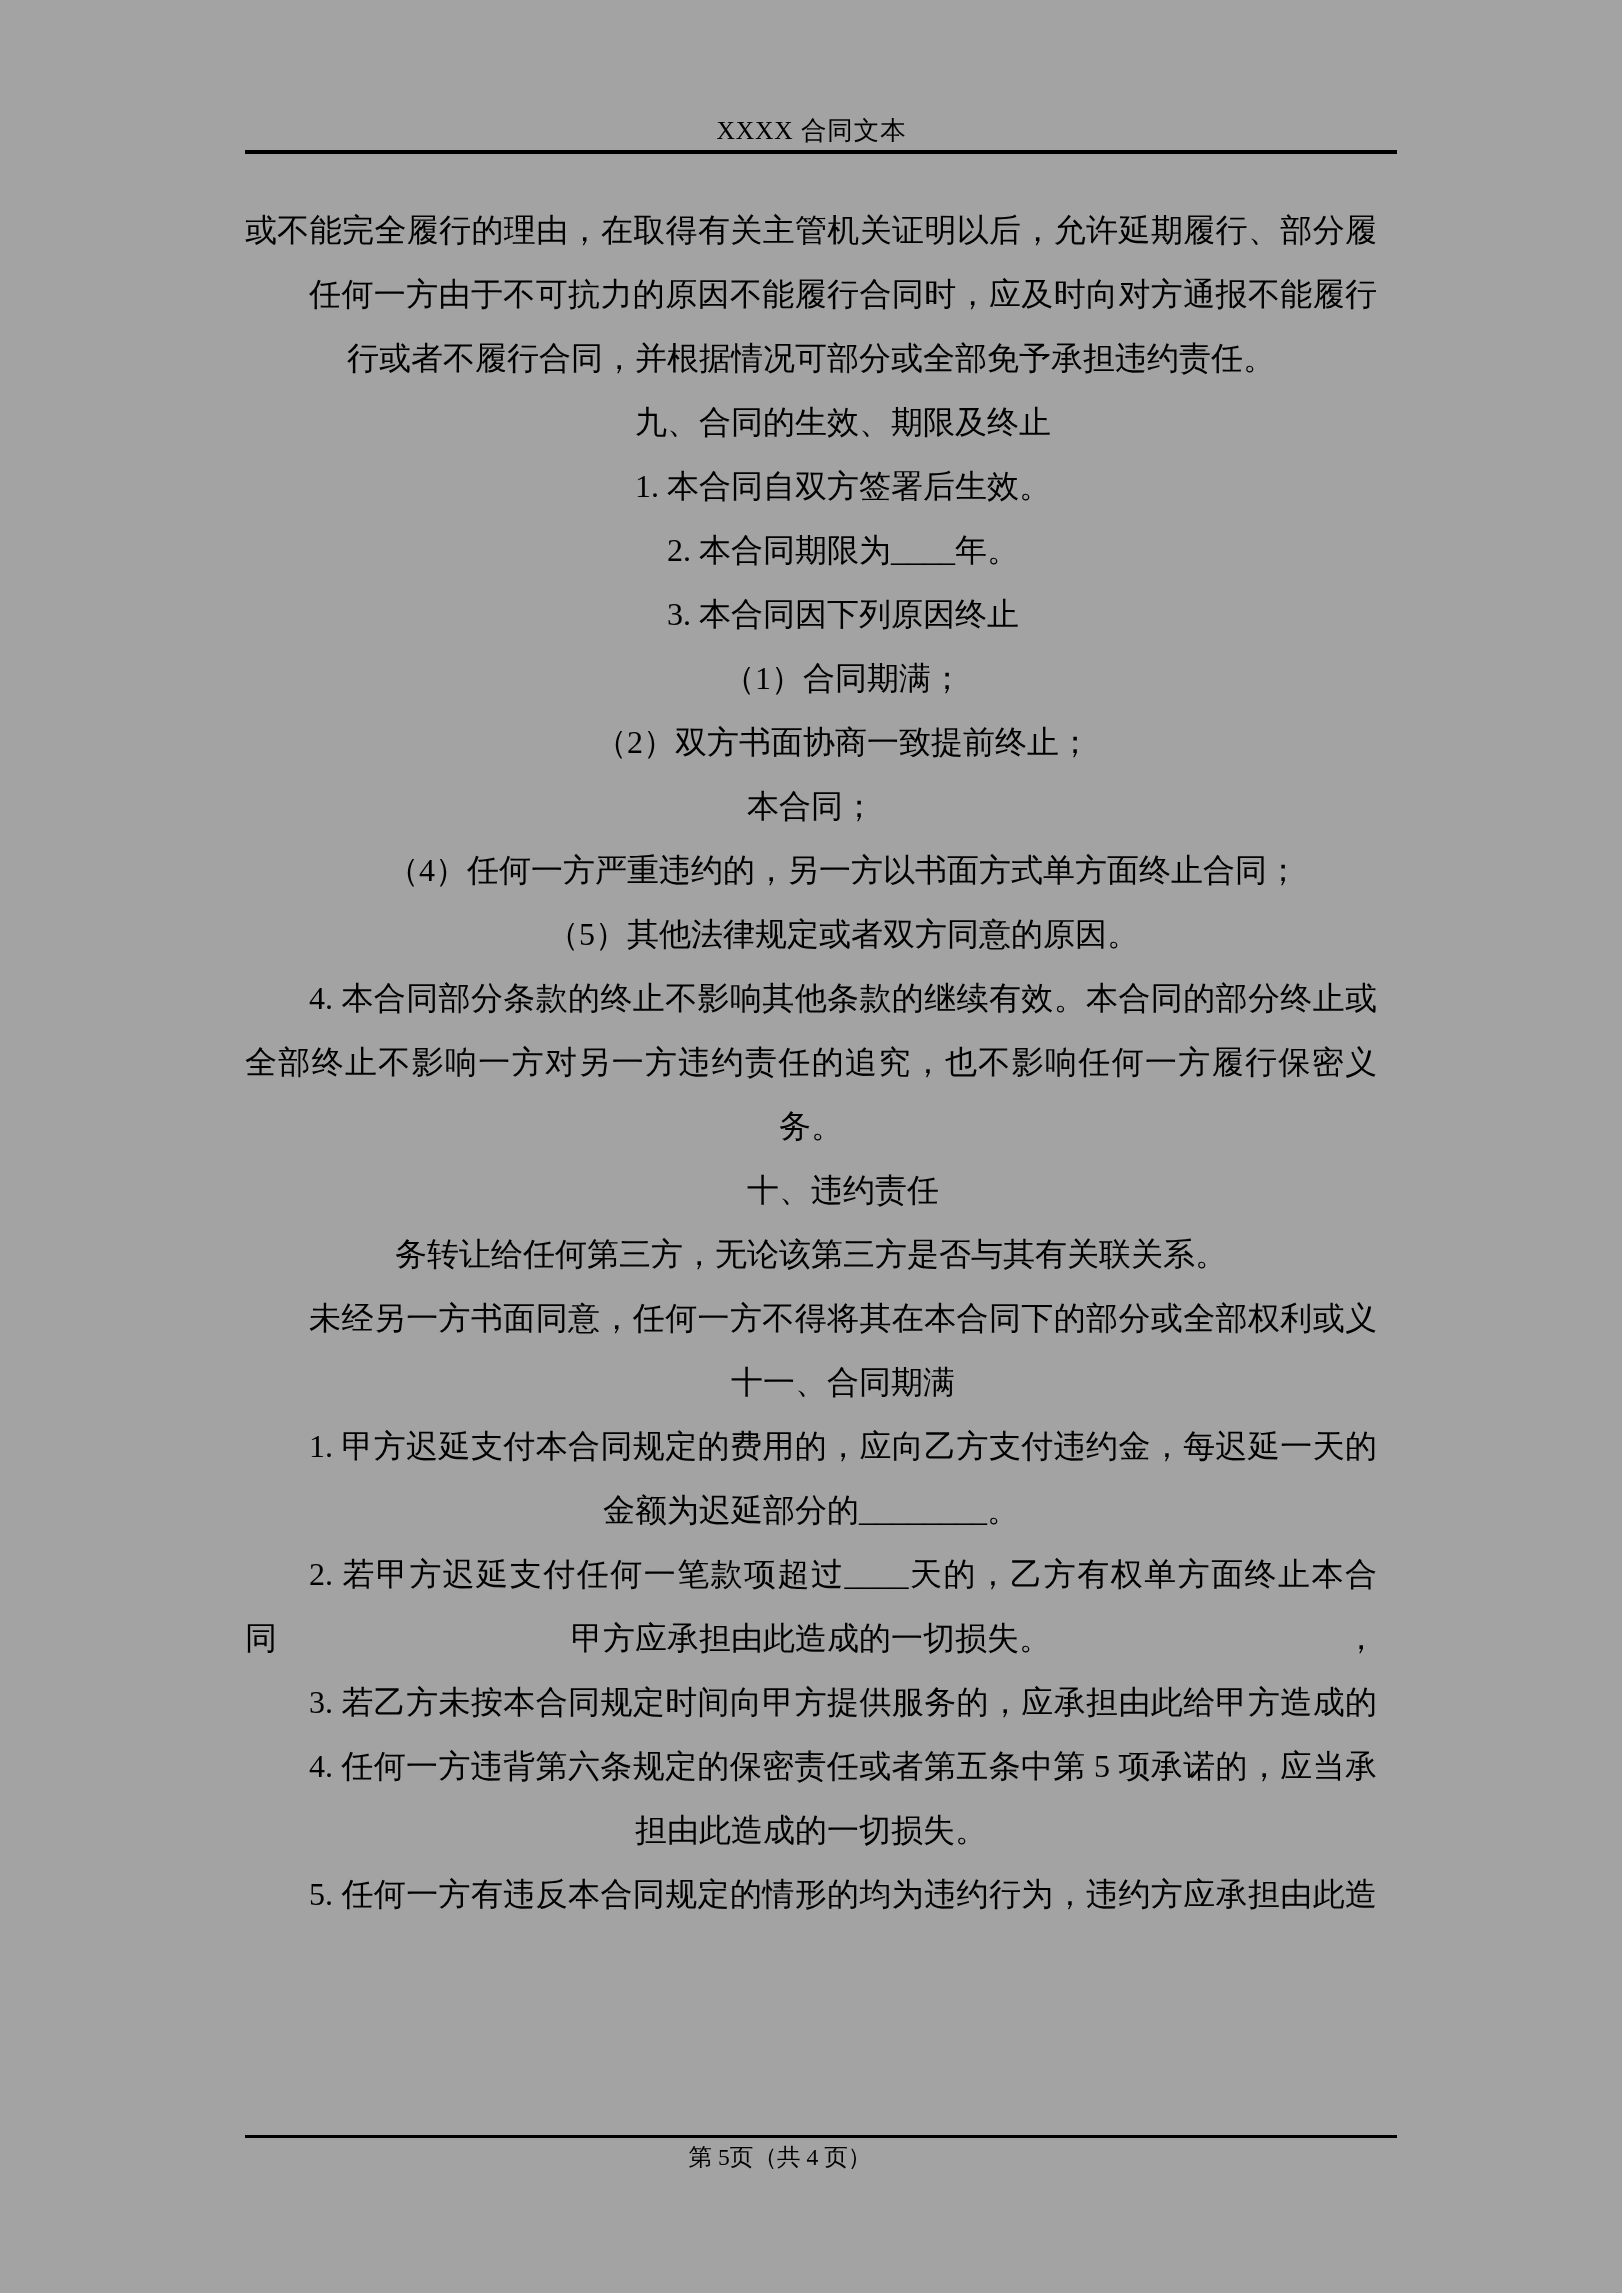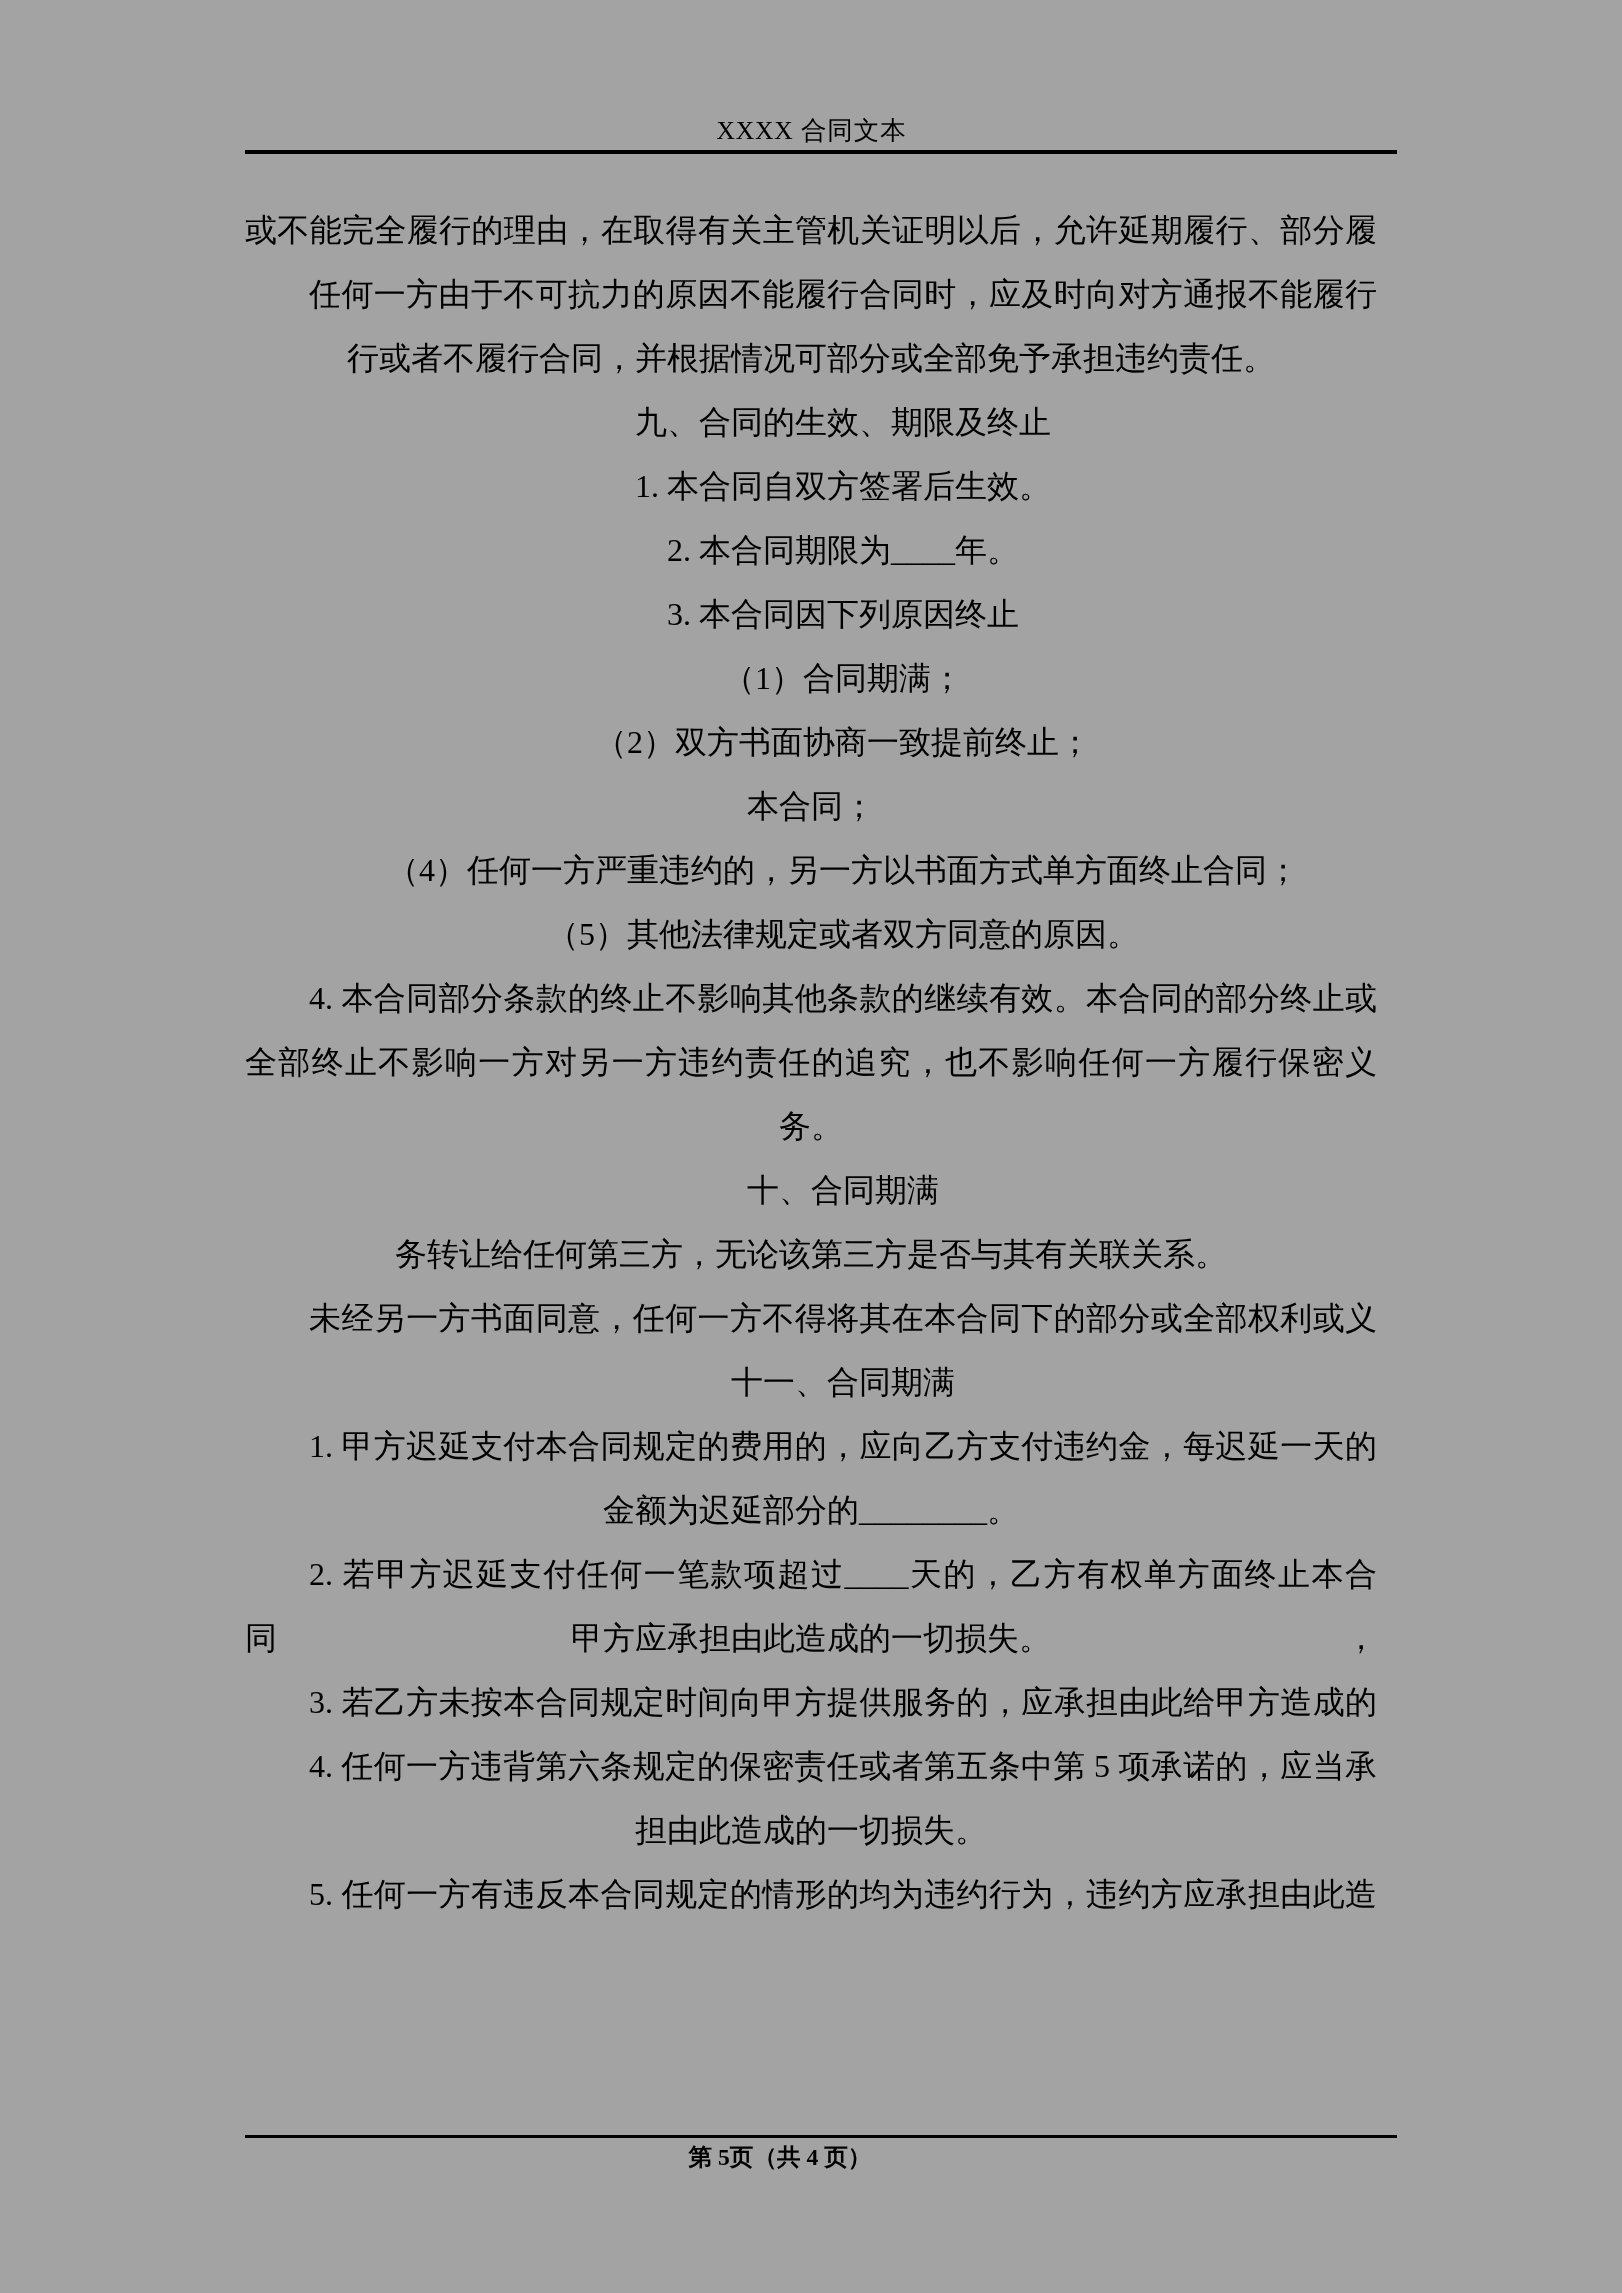--- a/index.html
+++ b/index.html
@@ -60,21 +60,20 @@
   }
   .footer-text {
     position: absolute;
     top: 2143px;
     left: 0;
     width: 1560px;
     text-align: center;
     font-size: 23.6px;
     line-height: 29px;
     white-space: pre;
-    font-weight: bold;
   }
 </style>
 </head>
 <body>
 
 <div class="page">
 
   <div class="header-title">XXXX 合同文本</div>
 
   <div class="header-rule"></div>
@@ -88,21 +87,21 @@
       <div class="line indent">2. 本合同期限为____年。</div>
       <div class="line indent">3. 本合同因下列原因终止</div>
       <div class="line indent">（1）合同期满；</div>
       <div class="line indent">（2）双方书面协商一致提前终止；</div>
       <div class="line">本合同；</div>
       <div class="line indent">（4）任何一方严重违约的，另一方以书面方式单方面终止合同；</div>
       <div class="line indent">（5）其他法律规定或者双方同意的原因。</div>
       <div class="line indent justify">4. 本合同部分条款的终止不影响其他条款的继续有效。本合同的部分终止或</div>
       <div class="line justify">全部终止不影响一方对另一方违约责任的追究，也不影响任何一方履行保密义</div>
       <div class="line">务。</div>
-      <div class="line indent">十、合同期满</div>
+      <div class="line indent">十、违约责任</div>
       <div class="line">务转让给任何第三方，无论该第三方是否与其有关联关系。</div>
       <div class="line indent justify">未经另一方书面同意，任何一方不得将其在本合同下的部分或全部权利或义</div>
       <div class="line indent">十一、合同期满</div>
       <div class="line indent justify">1. 甲方迟延支付本合同规定的费用的，应向乙方支付违约金，每迟延一天的</div>
       <div class="line">金额为迟延部分的________。</div>
       <div class="line indent justify">2. 若甲方迟延支付任何一笔款项超过____天的，乙方有权单方面终止本合同，</div>
       <div class="line">甲方应承担由此造成的一切损失。</div>
       <div class="line indent justify">3. 若乙方未按本合同规定时间向甲方提供服务的，应承担由此给甲方造成的</div>
       <div class="line indent justify">4. 任何一方违背第六条规定的保密责任或者第五条中第 5 项承诺的，应当承</div>
       <div class="line">担由此造成的一切损失。</div>

